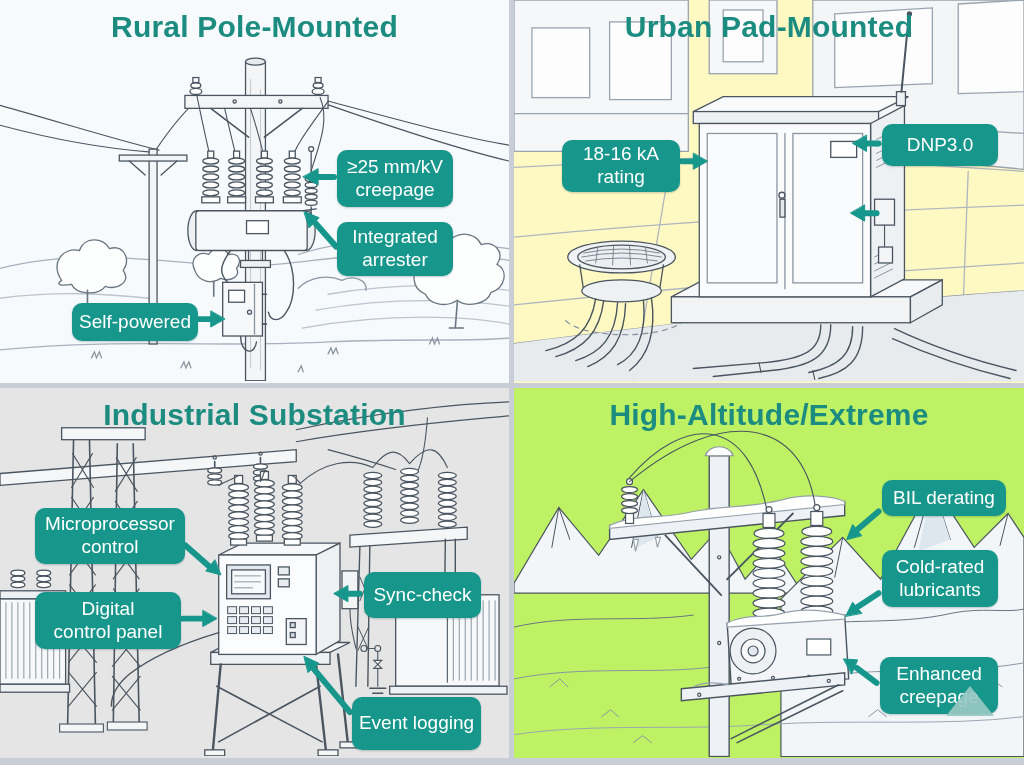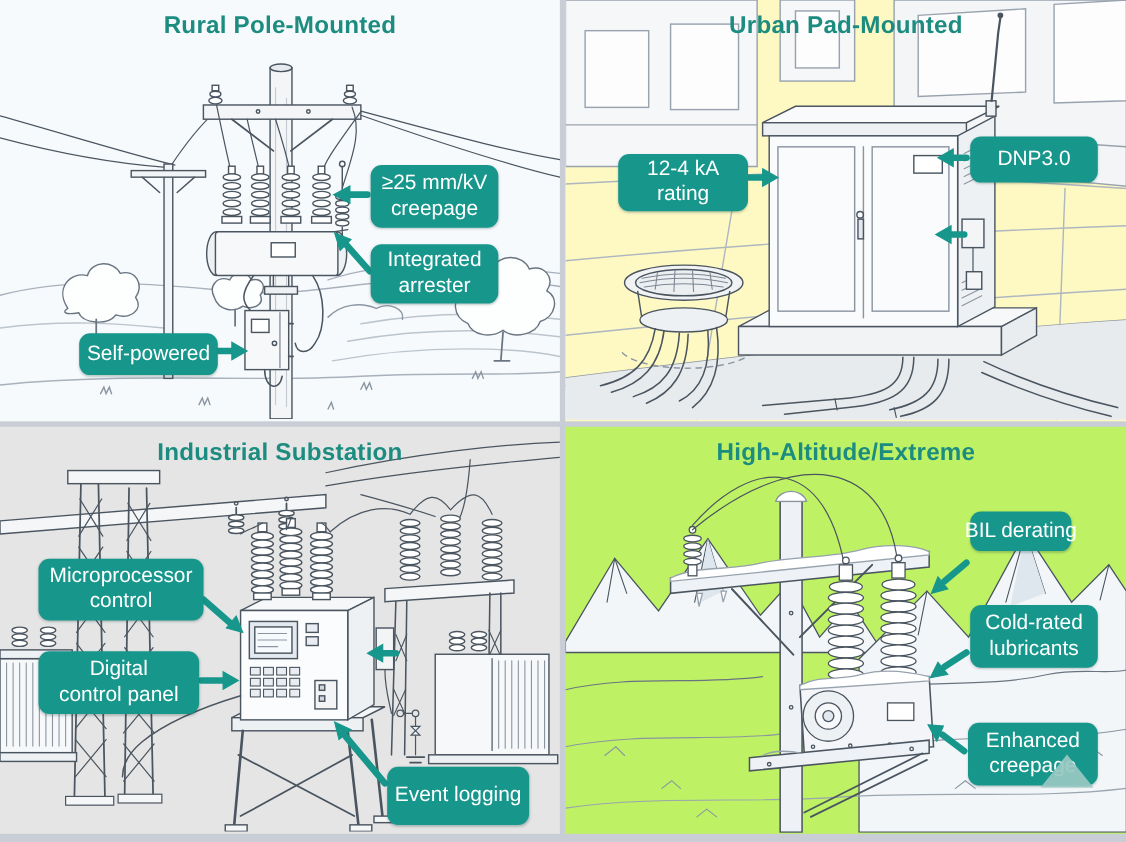--- a/index.html
+++ b/index.html
@@ -18,21 +18,21 @@
   }
   .quad{position:relative;overflow:hidden;}
   .quad svg{position:absolute;inset:0;z-index:0;}
   .q-rural{background:#f7fafc;}
   .q-urban{background:#fef9c3;}
   .q-industrial{background:#e5e5e5;}
   .q-alpine{background:#bef264;}
   .qtitle{
     position:absolute;top:10px;left:0;width:100%;
     margin:0;text-align:center;z-index:2;
-    font-size:22px;font-weight:700;color:#1c8c80;
+    font-size:30px;font-weight:700;color:#1c8c80;
     letter-spacing:.2px;
   }
   .callout{
     position:absolute;z-index:2;
     background:#17978c;color:#ffffff;
     border-radius:10px;
     display:flex;flex-direction:column;align-items:center;justify-content:center;
     font-size:19px;font-weight:500;line-height:1.2;text-align:center;
     box-shadow:0 1px 2px rgba(20,60,60,.25);
   }
@@ -310,21 +310,21 @@
           <path d="M366,144 L354,144" stroke-width="6"></path>
           <polygon points="354,136 354,152 340,144" stroke-width="1"></polygon>
         </g>
         <g stroke="#17978c" fill="#17978c">
           <path d="M364,214 L352,214" stroke-width="6"></path>
           <polygon points="352,206 352,222 338,214" stroke-width="1"></polygon>
         </g>
       </g>
     </svg>
     <div class="callout" style="left:48px;top:140px;width:118px;height:52px">
-      <span>12-4 kA</span>
+      <span>18-16 kA</span>
       <span>rating</span>
     </div>
     <div class="callout" style="left:368px;top:124px;width:116px;height:42px">
       <span>DNP3.0</span>
     </div>
   </section>
 
   <section class="quad q-industrial">
     <h2 class="qtitle">Industrial Substation</h2>
     <svg viewBox="0 0 512 370" preserveAspectRatio="none">
@@ -536,20 +536,23 @@
       </g>
     </svg>
     <div class="callout" style="left:35px;top:120px;width:150px;height:56px">
       <span>Microprocessor</span>
       <span>control</span>
     </div>
     <div class="callout" style="left:35px;top:204px;width:146px;height:57px">
       <span>Digital</span>
       <span>control panel</span>
     </div>
+    <div class="callout" style="left:364px;top:184px;width:117px;height:46px">
+      <span>Sync-check</span>
+    </div>
     <div class="callout" style="left:352px;top:309px;width:129px;height:53px">
       <span>Event logging</span>
     </div>
   </section>
 
   <section class="quad q-alpine">
     <h2 class="qtitle">High-Altitude/Extreme</h2>
     <svg viewBox="0 0 512 370" preserveAspectRatio="none">
       <g stroke="#4a5560" fill="none" stroke-width="1.2" stroke-linecap="round">
 
@@ -654,21 +657,21 @@
         <g>
           <path d="M366,206 L346,219" stroke-width="6"></path>
           <polygon points="333,229 340,215 349,226" stroke-width="1"></polygon>
         </g>
         <g>
           <path d="M364,296 L344,281" stroke-width="6"></path>
           <polygon points="331,272 345,273 339,287" stroke-width="1"></polygon>
         </g>
       </g>
     </svg>
-    <div class="callout" style="left:368px;top:77px;width:92px;height:36px">
+    <div class="callout" style="left:368px;top:92px;width:124px;height:36px">
       <span>BIL derating</span>
     </div>
     <div class="callout" style="left:368px;top:162px;width:116px;height:57px">
       <span>Cold-rated</span>
       <span>lubricants</span>
     </div>
     <div class="callout" style="left:366px;top:269px;width:118px;height:57px">
       <span>Enhanced</span>
       <span>creepage</span>
     </div>

